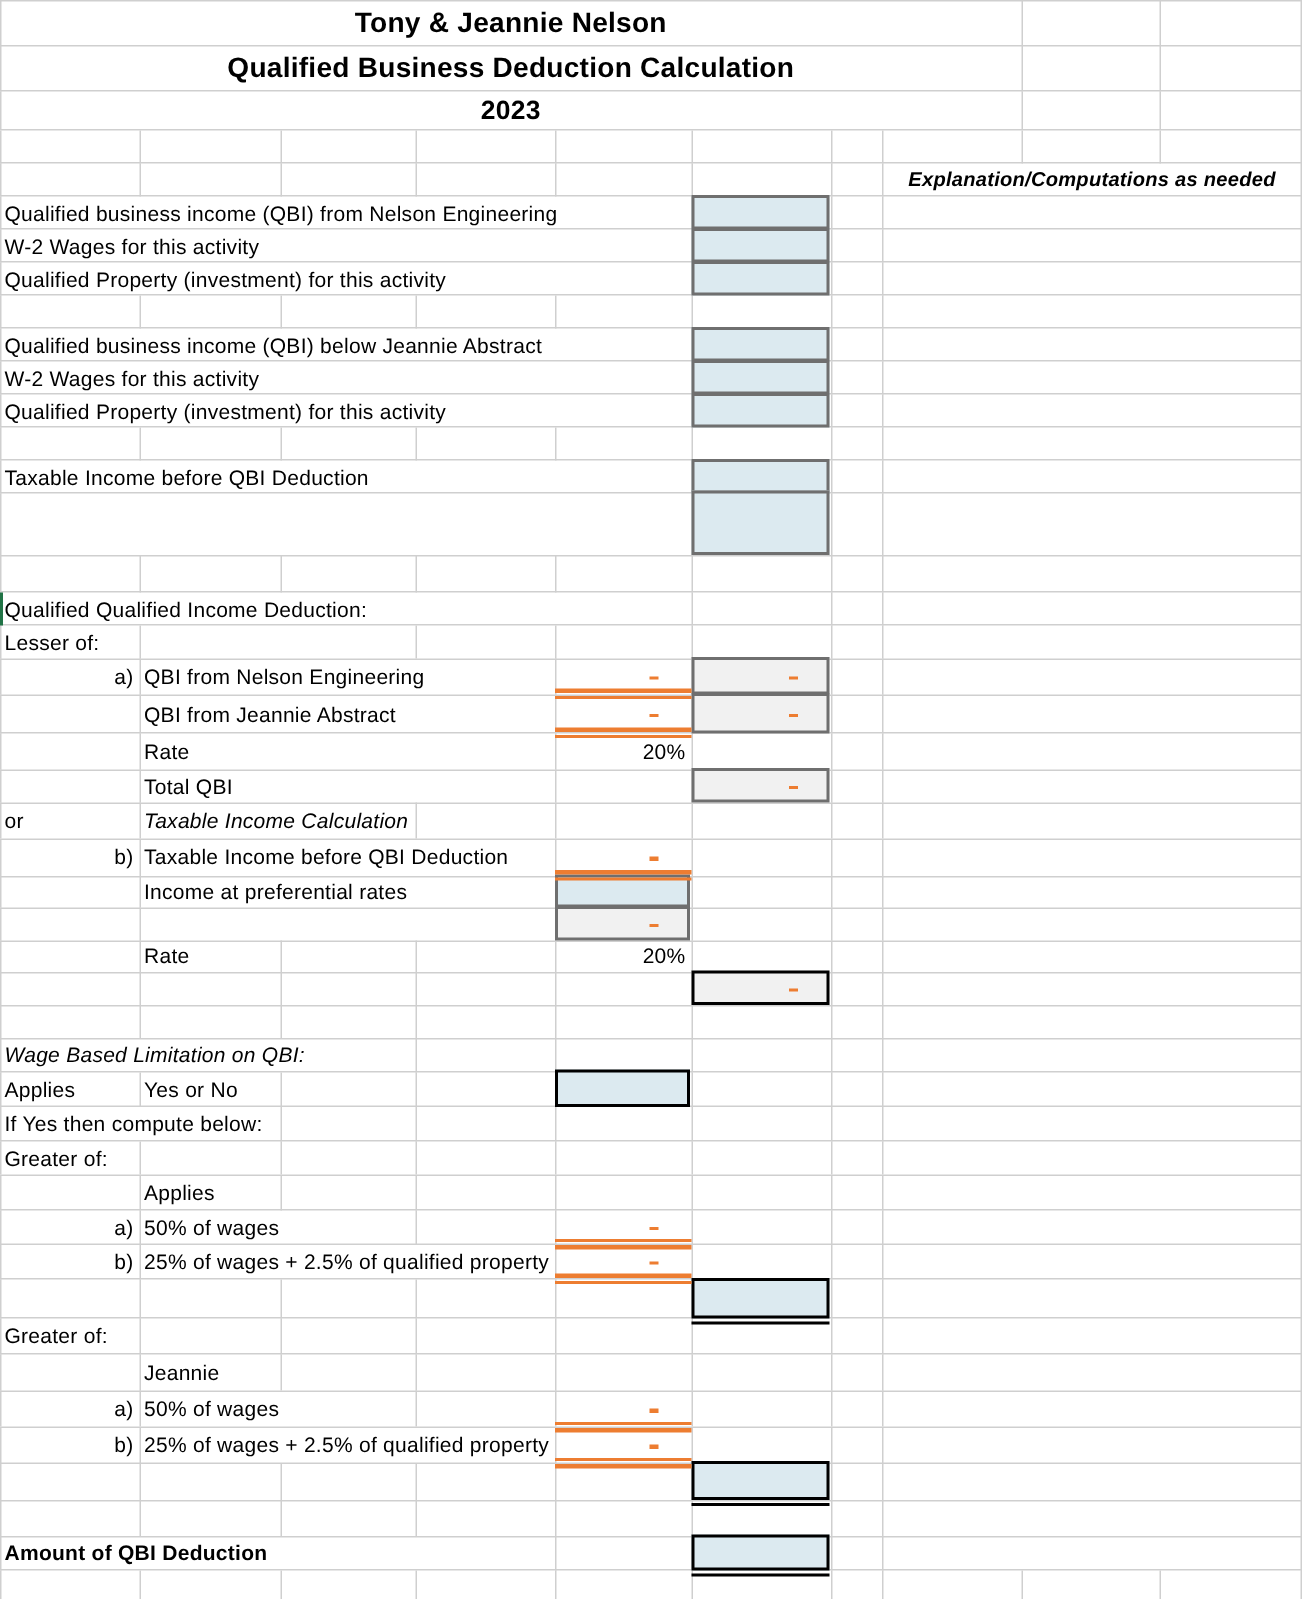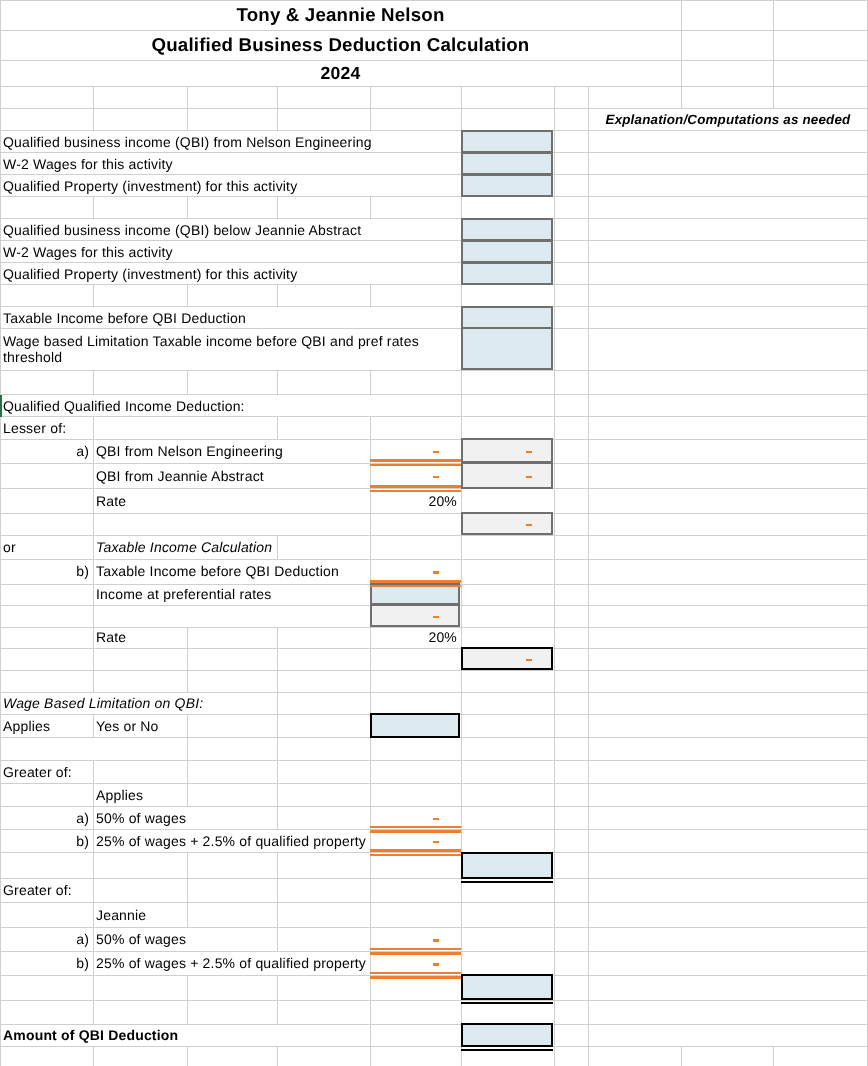--- a/index.html
+++ b/index.html
@@ -440,45 +440,46 @@
     <div class="uline" style="left: 370px; top: 830.2px; width: 91px;"></div>
     <div class="uline" style="left: 370px; top: 849.3px; width: 91px;"></div>
     <div class="uline" style="left: 370px; top: 853.6px; width: 91px;"></div>
     <div class="uline" style="left: 370px; top: 947.9px; width: 91px;"></div>
     <div class="uline" style="left: 370px; top: 952.2px; width: 91px;"></div>
     <div class="uline" style="left: 370px; top: 972.1px; width: 91px;"></div>
     <div class="uline" style="left: 370px; top: 976.4px; width: 91px;"></div>
     <div class="selmark" style="left: 0px; top: 394.8px; height: 22.1px;"></div>
     <div class="cell al-center bold" style="left: 0px; top: 0px; width: 681px; height: 30px; font-size: 18.7px;">Tony &amp; Jeannie Nelson</div>
     <div class="cell al-center bold" style="left: 0px; top: 30px; width: 681px; height: 30.8px; font-size: 18.7px;">Qualified Business Deduction Calculation</div>
-    <div class="cell al-center bold" style="left: 0px; top: 60.8px; width: 681px; height: 25.7px; font-size: 17.6px;">2024</div>
+    <div class="cell al-center bold" style="left: 0px; top: 60.8px; width: 681px; height: 25.7px; font-size: 17.6px;">2023</div>
     <div class="cell al-center bold ital" style="left: 588px; top: 108.7px; width: 280px; height: 22.1px; font-size: 13.4px;">Explanation/Computations as needed</div>
     <div class="cell al-left" style="left: 0px; top: 130.8px; width: 461px; height: 22px;">Qualified business income (QBI) from Nelson Engineering</div>
     <div class="cell al-left" style="left: 0px; top: 152.8px; width: 461px; height: 22px;">W-2 Wages for this activity</div>
     <div class="cell al-left" style="left: 0px; top: 174.8px; width: 461px; height: 22px;">Qualified Property (investment) for this activity</div>
     <div class="cell al-left" style="left: 0px; top: 218.8px; width: 461px; height: 22.1px;">Qualified business income (QBI) below Jeannie Abstract</div>
     <div class="cell al-left" style="left: 0px; top: 240.9px; width: 461px; height: 22px;">W-2 Wages for this activity</div>
     <div class="cell al-left" style="left: 0px; top: 262.9px; width: 461px; height: 22px;">Qualified Property (investment) for this activity</div>
     <div class="cell al-left" style="left: 0px; top: 306.9px; width: 461px; height: 21.8px;">Taxable Income before QBI Deduction</div>
-    <div class="cell al-left wrap" style="left: 0px; top: 328.7px; width: 461px; height: 41.3px;">Wage based Limitation Taxable income before QBI and pref rates threshold</div>
     <div class="cell al-left" style="left: 0px; top: 394.8px; width: 461px; height: 22.1px;">Qualified Qualified Income Deduction:</div>
     <div class="cell al-left" style="left: 0px; top: 416.9px; width: 93px; height: 22.1px;">Lesser of:</div>
     <div class="cell al-right" style="left: 0px; top: 439px; width: 93px; height: 24px;">a)</div>
     <div class="cell al-left" style="left: 93px; top: 439px; width: 277px; height: 24px;">QBI from Nelson Engineering</div>
     <div class="cell al-left" style="left: 93px; top: 463px; width: 277px; height: 25.9px;">QBI from Jeannie Abstract</div>
     <div class="cell al-left" style="left: 93px; top: 488.9px; width: 277px; height: 24.1px;">Rate</div>
+    <div class="cell al-left" style="left: 93px; top: 513px; width: 277px; height: 22.1px;">Total QBI</div>
     <div class="cell al-left" style="left: 0px; top: 535.1px; width: 93px; height: 24.4px;">or</div>
     <div class="cell al-left ital" style="left: 93px; top: 535.1px; width: 184px; height: 24.4px;">Taxable Income Calculation</div>
     <div class="cell al-right" style="left: 0px; top: 559.5px; width: 93px; height: 24.5px;">b)</div>
     <div class="cell al-left" style="left: 93px; top: 559.5px; width: 277px; height: 24.5px;">Taxable Income before QBI Deduction</div>
     <div class="cell al-left" style="left: 93px; top: 584px; width: 277px; height: 21px;">Income at preferential rates</div>
     <div class="cell al-left" style="left: 93px; top: 627px; width: 277px; height: 21px;">Rate</div>
     <div class="cell al-left ital" style="left: 0px; top: 692.4px; width: 277px; height: 22.2px;">Wage Based Limitation on QBI:</div>
     <div class="cell al-left" style="left: 0px; top: 714.6px; width: 93px; height: 23px;">Applies</div>
     <div class="cell al-left" style="left: 93px; top: 714.6px; width: 184px; height: 23px;">Yes or No</div>
+    <div class="cell al-left" style="left: 0px; top: 737.6px; width: 187px; height: 23px;">If Yes then compute below:</div>
     <div class="cell al-left" style="left: 0px; top: 760.6px; width: 93px; height: 22.9px;">Greater of:</div>
     <div class="cell al-left" style="left: 93px; top: 783.5px; width: 184px; height: 23px;">Applies</div>
     <div class="cell al-right" style="left: 0px; top: 806.5px; width: 93px; height: 23px;">a)</div>
     <div class="cell al-left" style="left: 93px; top: 806.5px; width: 184px; height: 23px;">50% of wages</div>
     <div class="cell al-right" style="left: 0px; top: 829.5px; width: 93px; height: 23.4px;">b)</div>
     <div class="cell al-left" style="left: 93px; top: 829.5px; width: 277px; height: 23.4px;">25% of wages + 2.5% of qualified property</div>
     <div class="cell al-left" style="left: 0px; top: 878.6px; width: 93px; height: 24.2px;">Greater of:</div>
     <div class="cell al-left" style="left: 93px; top: 902.8px; width: 184px; height: 24.3px;">Jeannie</div>
     <div class="cell al-right" style="left: 0px; top: 927.1px; width: 93px; height: 24.4px;">a)</div>
     <div class="cell al-left" style="left: 93px; top: 927.1px; width: 184px; height: 24.4px;">50% of wages</div>

